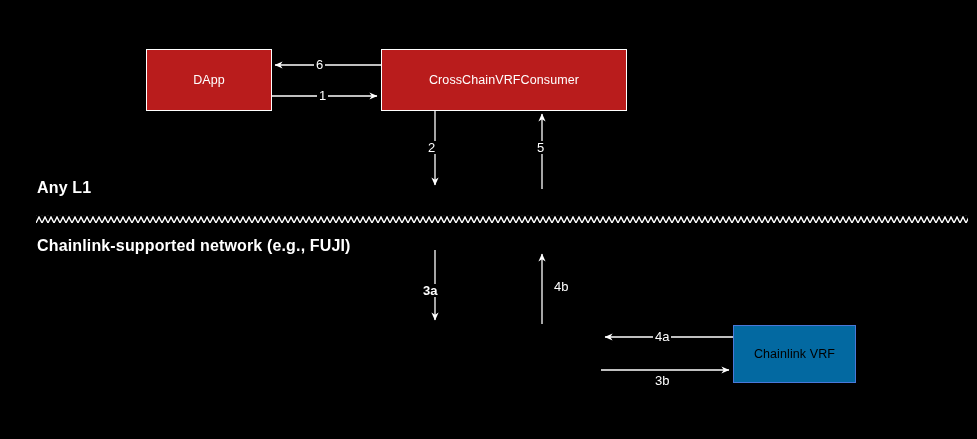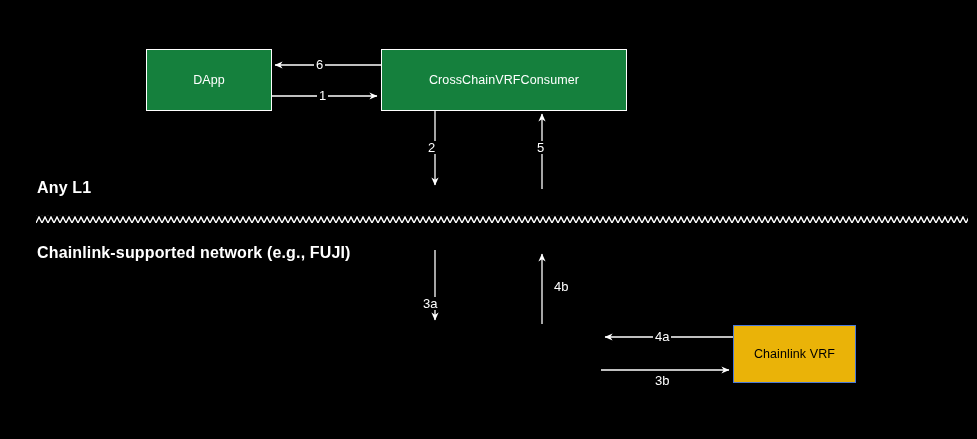--- a/index.html
+++ b/index.html
@@ -23,26 +23,26 @@
     box-sizing: border-box;
     display: flex;
     align-items: center;
     justify-content: center;
     font-size: 12.5px;
     line-height: 1.2;
     letter-spacing: 0.1px;
     z-index: 5;
   }
   .node-dark {
-    background: #15803d;
+    background: #b91c1c;
     border: 1.3px solid #ffffff;
     color: #ffffff;
   }
   .node-blue {
-    background: #eab308;
+    background: #0369a1;
     border: 1.3px solid #4a78d8;
     color: #000000;
   }
   .zone-label {
     position: absolute;
     color: #ffffff;
     font-size: 16px;
     font-weight: bold;
     letter-spacing: 0.15px;
     white-space: nowrap;
@@ -111,39 +111,39 @@
 
       <path d="M542,324 L542,254" marker-end="url(#ar)"></path>
 
       <path d="M733,337 L605,337" marker-end="url(#ar)"></path>
 
       <path d="M601,370 L729,370" marker-end="url(#ar)"></path>
     </g>
   </svg>
 
   <div class="zone-label" style="left:37px; top:179px;">Any L1</div>
-  <div class="zone-label" style="left:37px; top:244px;">Chainlink-supported network (e.g., FUJI)</div>
+  <div class="zone-label" style="left:37px; top:237px;">Chainlink-supported network (e.g., FUJI)</div>
 
   <div class="node node-dark" style="left:146px; top:49px; width:126px; height:62px;">DApp</div>
 
   <div class="node node-dark" style="left:381px; top:49px; width:246px; height:62px;">CrossChainVRFConsumer</div>
 
 
 
   <div class="node node-blue" style="left:733px; top:325px; width:123px; height:58px;">Chainlink VRF</div>
 
   <div class="edge-label" style="left:314px; top:58px;">6</div>
 
   <div class="edge-label" style="left:317px; top:89px;">1</div>
 
   <div class="edge-label" style="left:426px; top:141px;">2</div>
 
   <div class="edge-label" style="left:535px; top:141px;">5</div>
 
-  <div class="edge-label" style="left:421px; top:297px;">3a</div>
+  <div class="edge-label" style="left:421px; top:284px;font-weight:bold;">3a</div>
 
   <div class="edge-label" style="left:552px; top:280px;">4b</div>
 
   <div class="edge-label" style="left:653px; top:330px;">4a</div>
 
   <div class="edge-label" style="left:653px; top:374px;">3b</div>
 
 </div>
 
 </body></html>

